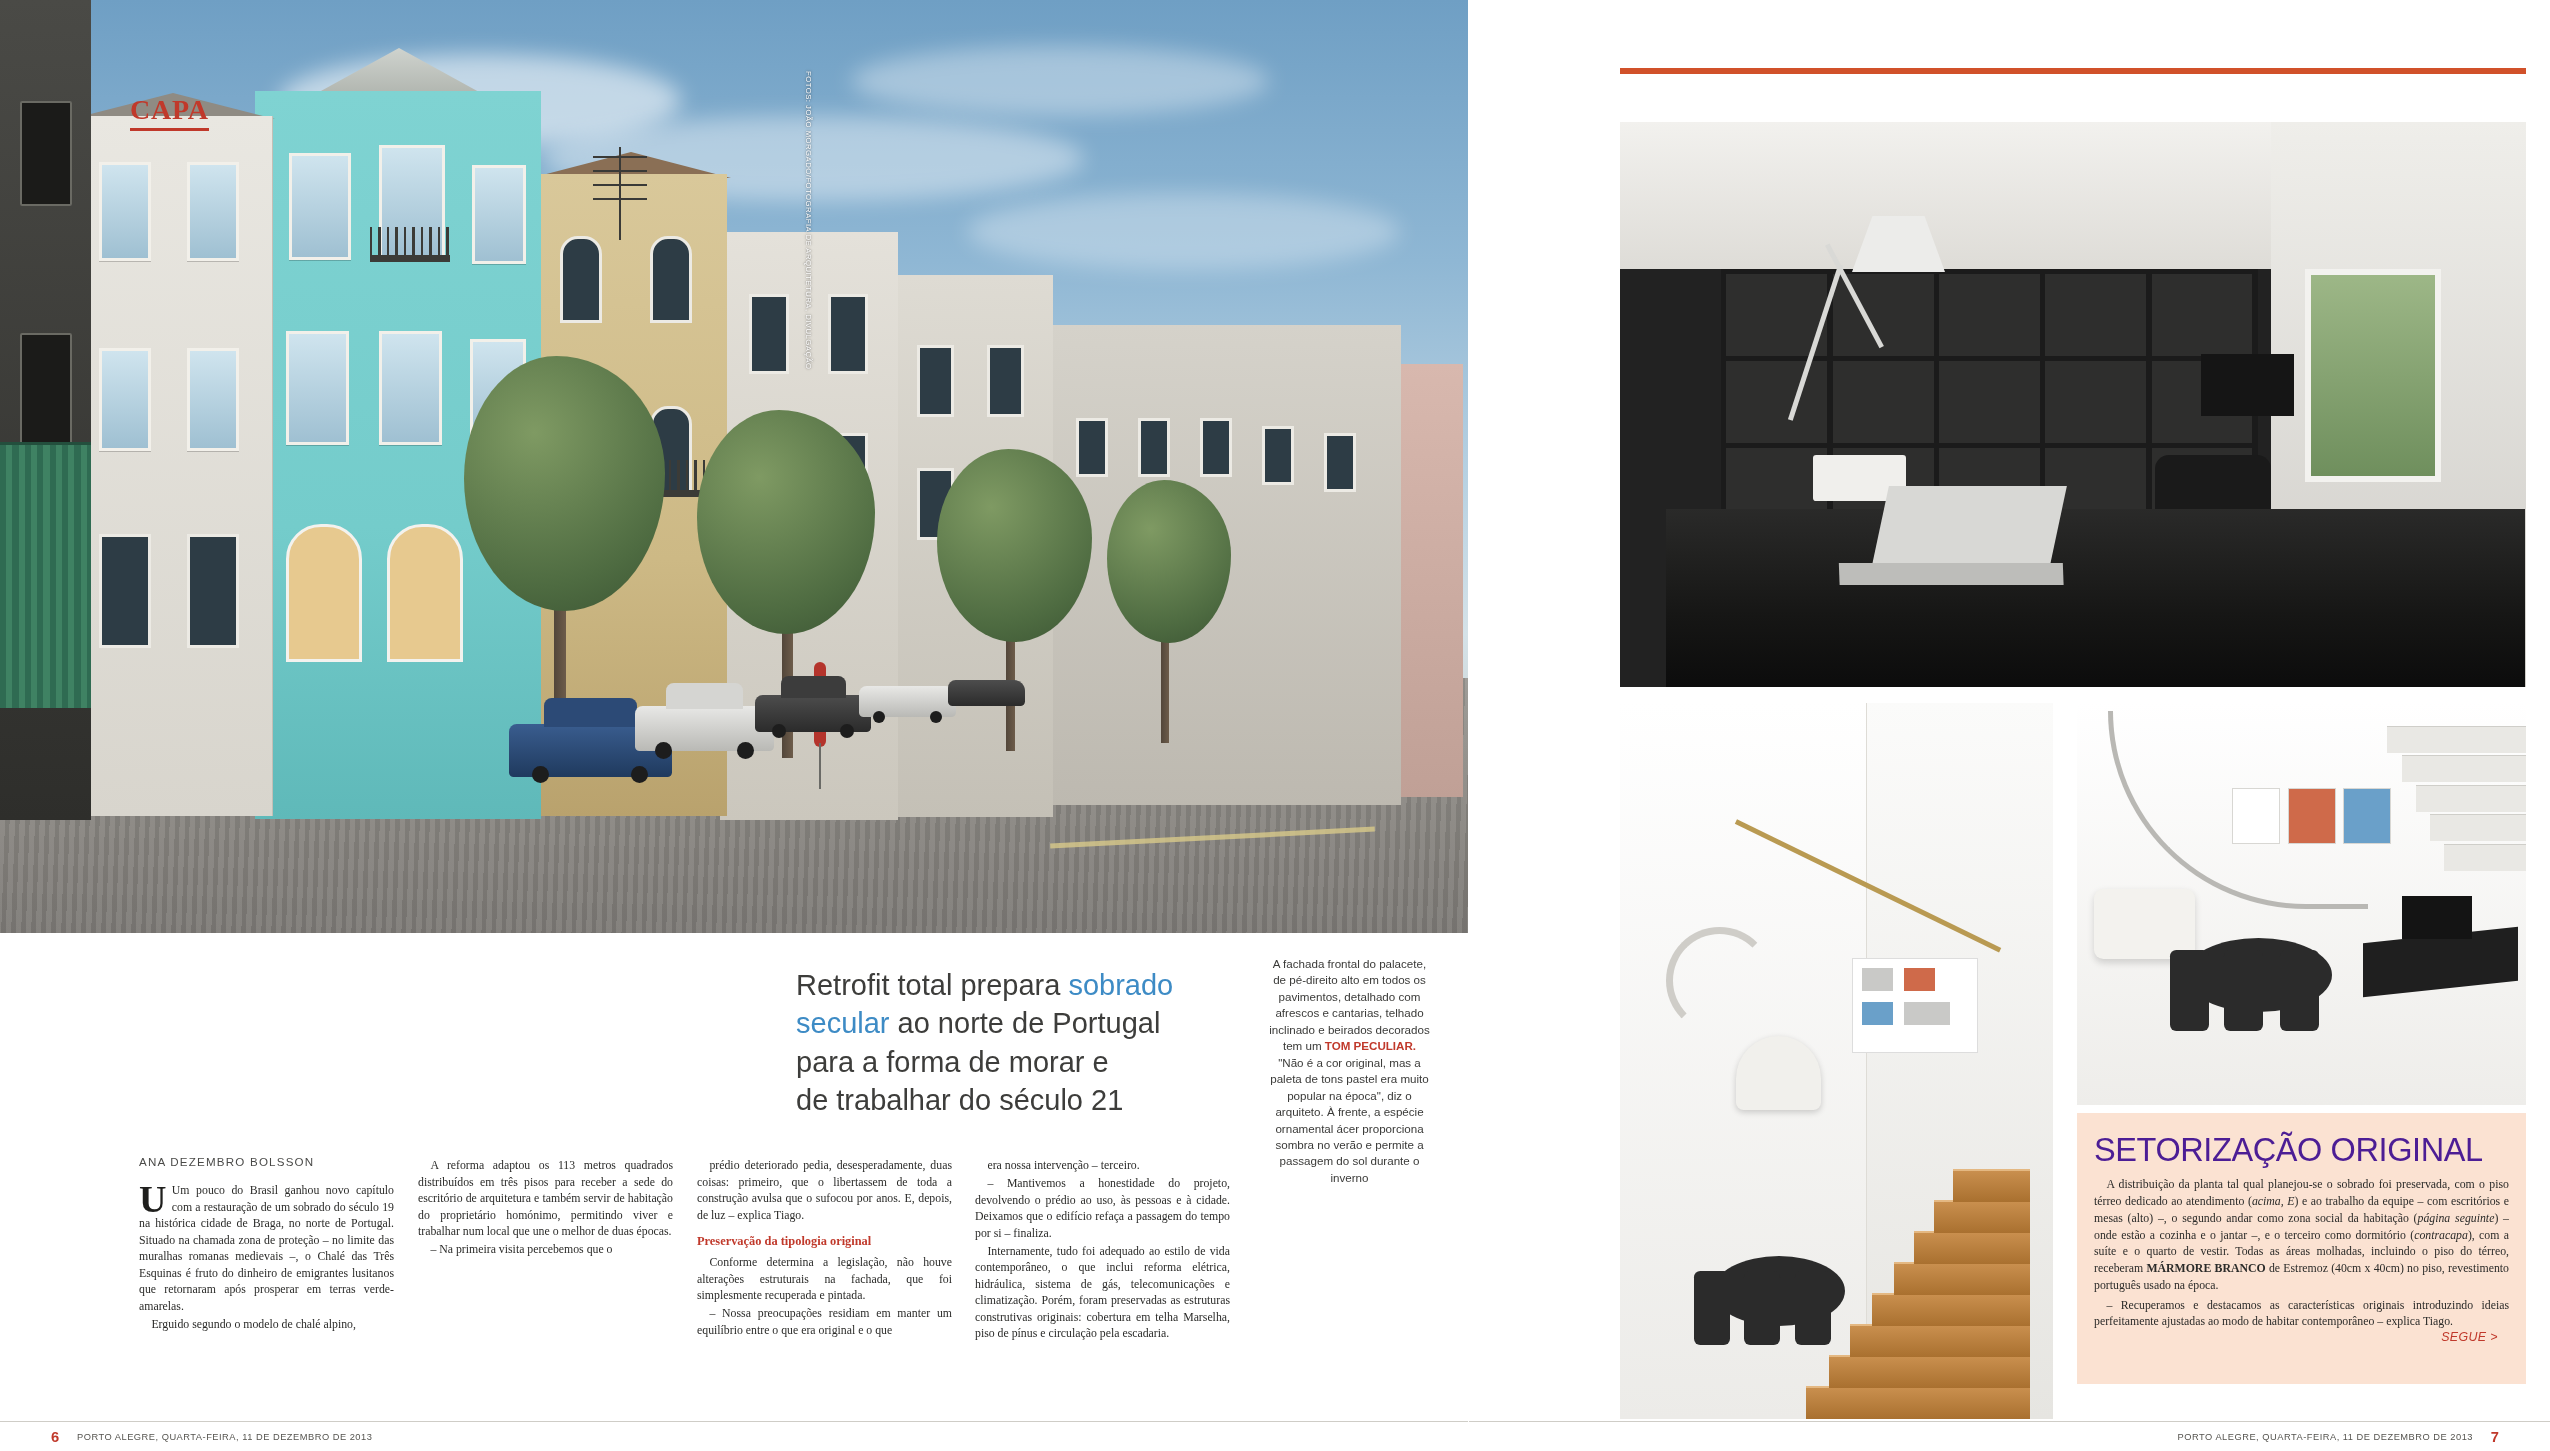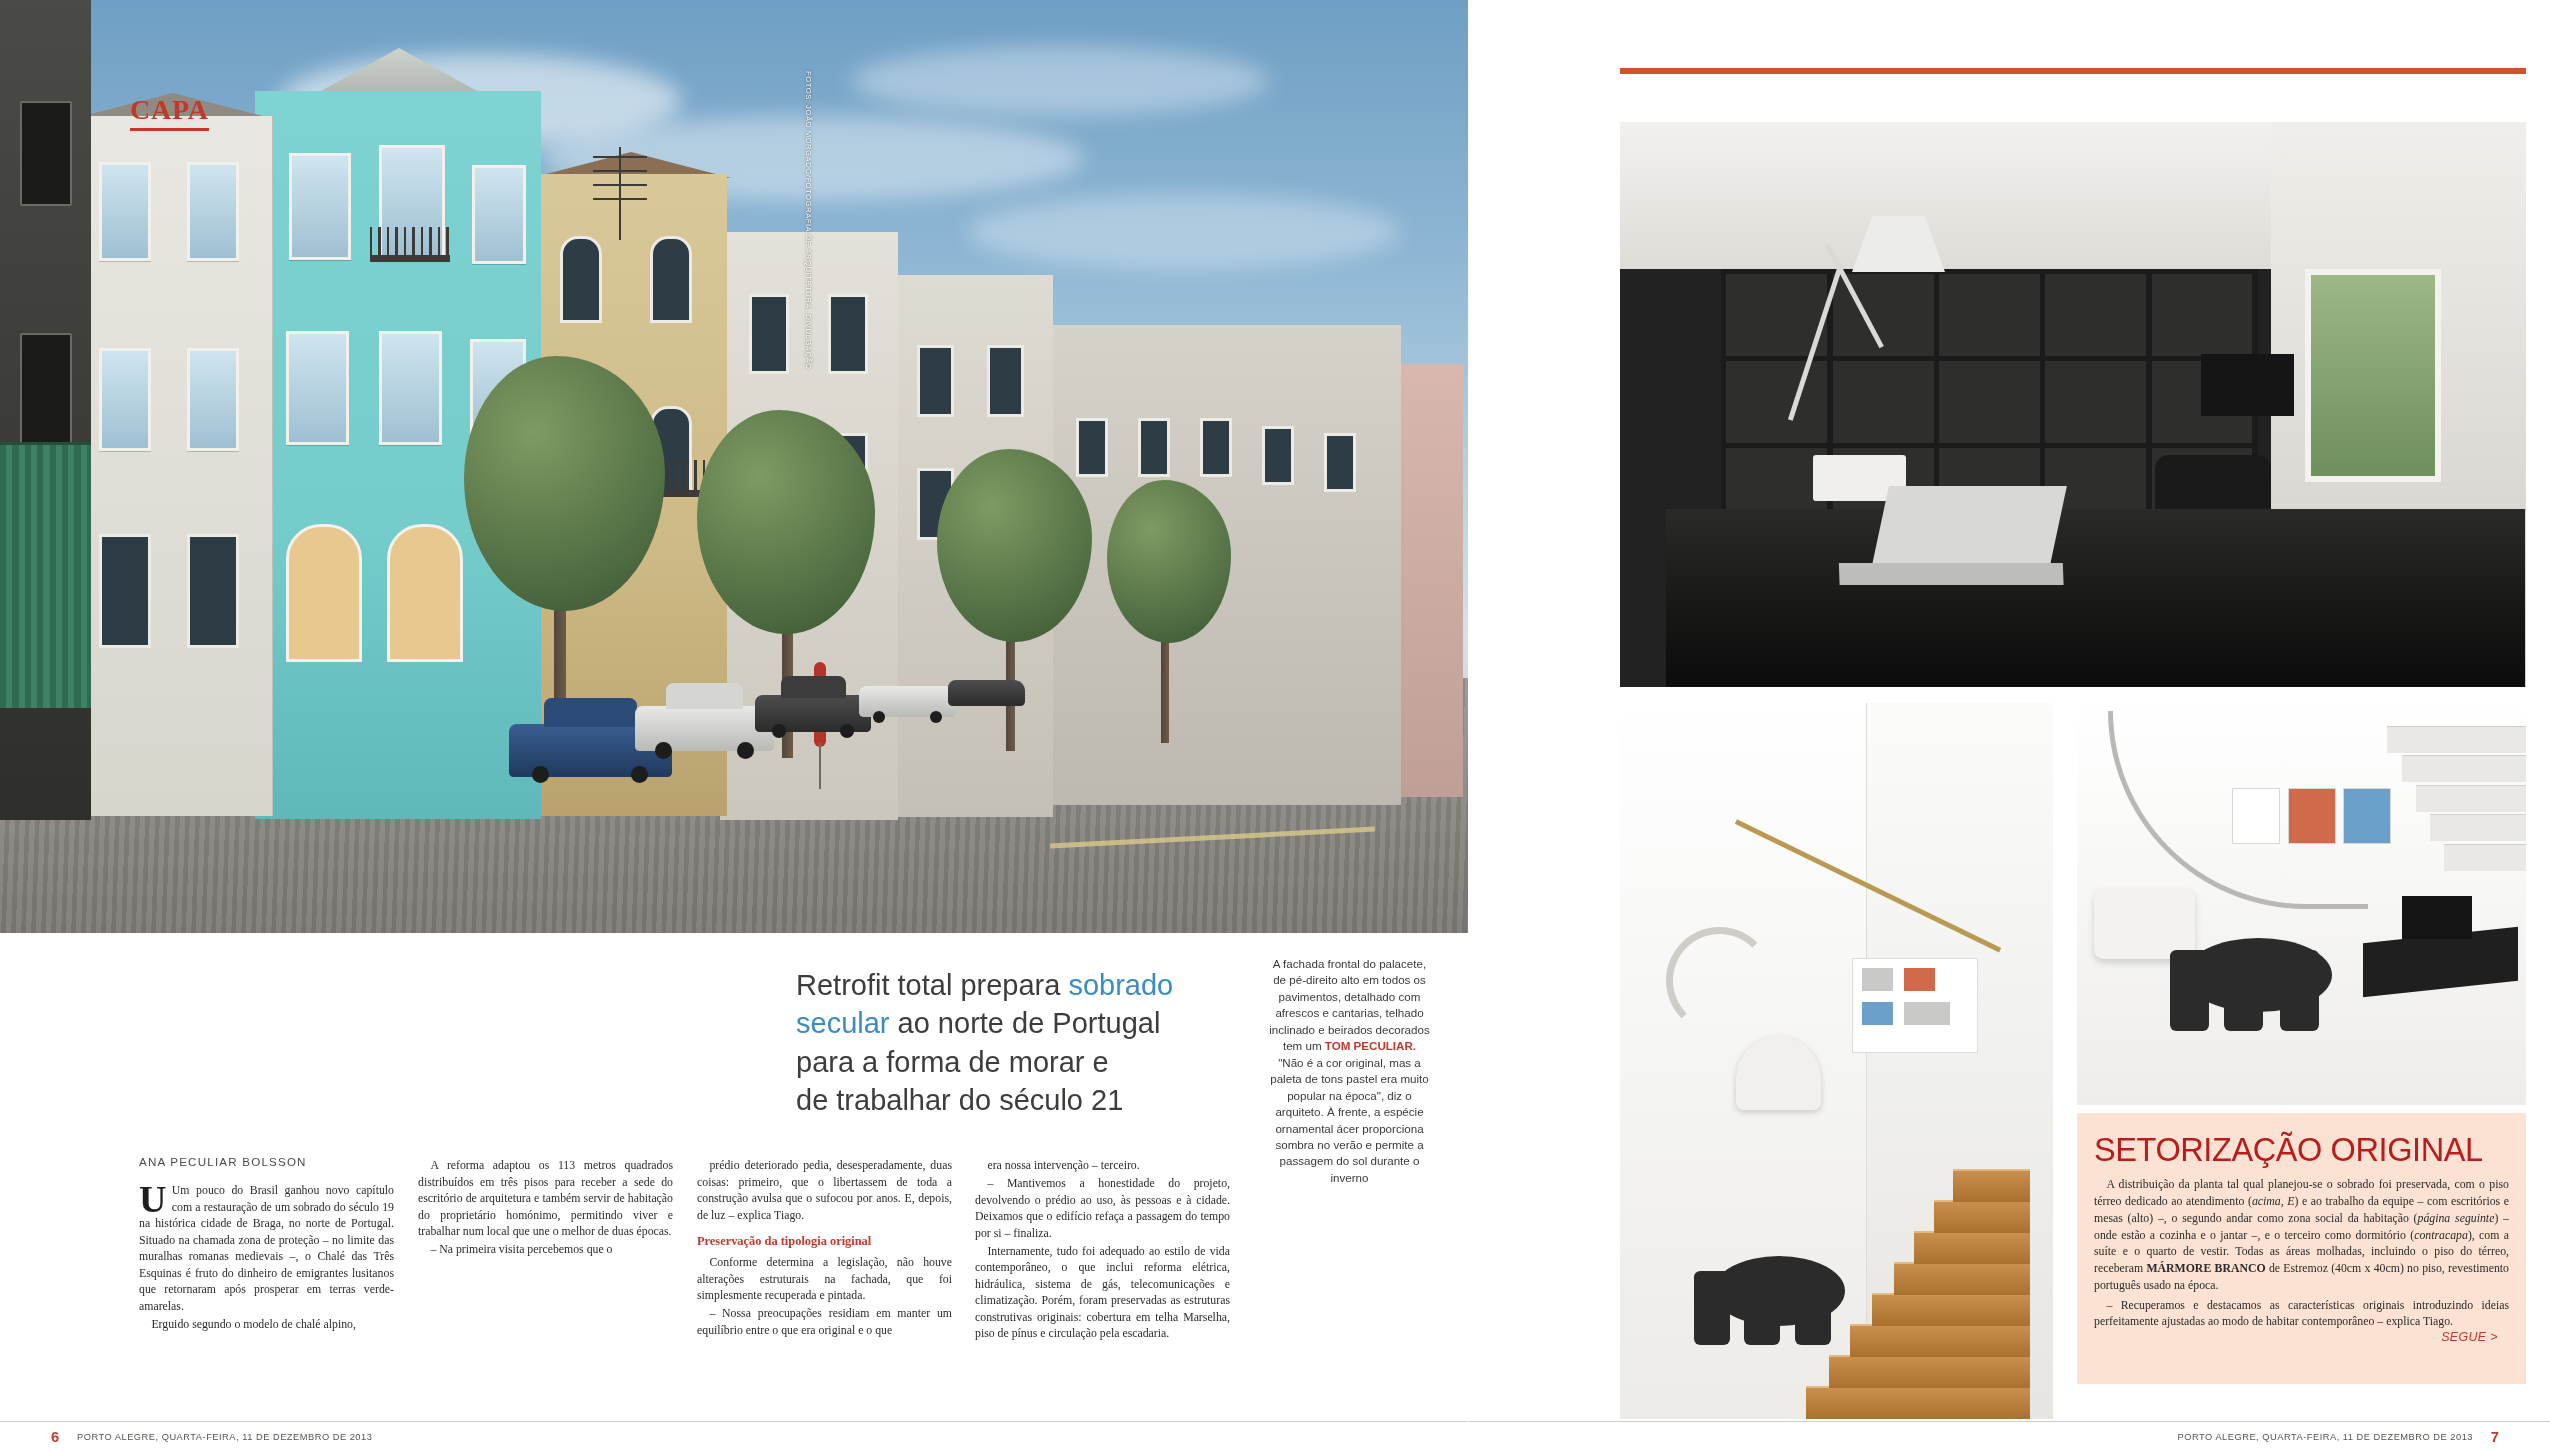--- a/index.html
+++ b/index.html
@@ -261,21 +261,21 @@
   .ph-br .stair i{position:absolute;right:0;display:block;background:#e9e8e4;border-top:1.5px solid #cfcec9;}
 
   
   .box{
     position:absolute;left:2077px;top:1113px;width:449px;height:271px;
     background:#fbe2d2;
   }
   .box h3{
     margin:0;padding:18.6px 17px 6.2px 17px;
     font-family:"Liberation Sans", sans-serif;
-    font-weight:300;font-size:32.5px;color:#b91c1c;letter-spacing:-0.4px;
+    font-weight:300;font-size:32.5px;color:#4c1d95;letter-spacing:-0.4px;
   }
   .box .btext{
     padding:1.5px 17px 0 17px;
     font-family:"Liberation Serif", serif;
     font-size:11.8px;line-height:1.42;color:#2b2b29;text-align:justify;
   }
   .box .btext p{margin:0 0 3.1px 0;text-indent:12.4px;}
   .box .btext b{font-weight:bold;}
   .segue{
     position:absolute;right:28px;bottom:40px;
@@ -408,21 +408,21 @@
         <div class="wheel" style="left:14px;top:25px;width:12.4px;height:12.4px;"></div>
         <div class="wheel" style="left:71px;top:25px;width:12.4px;height:12.4px;"></div>
       </div>
       <div class="car car-dark" style="left:948px;top:680px;width:77px;height:26px;"></div>
 
       <div class="capa-tag">CAPA</div>
       <div class="photo-credit">FOTOS: JOÃO MORGADO/FOTOGRAFIA DE ARQUITETURA, DIVULGAÇÃO</div>
     </div>
 
 
-    <div class="byline">ANA PECULIAR BOLSSON</div>
+    <div class="byline">ANA DEZEMBRO BOLSSON</div>
 
     <div class="deck">
       <span>Retrofit total prepara </span><span class="accent">sobrado</span><br>
       <span class="accent">secular</span><span> ao norte de Portugal</span><br>
       <span>para a forma de morar e</span><br>
       <span>de trabalhar do século 21</span>
     </div>
 
     <div class="col col-1">
       <p class="noind"><span class="dropcap">U</span><span>Um pouco do Brasil ganhou novo capítulo com a restauração de um sobrado do século 19 na histórica cidade de Braga, no norte de Portugal. Situado na chamada zona de proteção – no limite das muralhas romanas medievais –, o Chalé das Três Esquinas é fruto do dinheiro de emigrantes lusitanos que retornaram após prosperar em terras verde-amarelas.</span></p>

